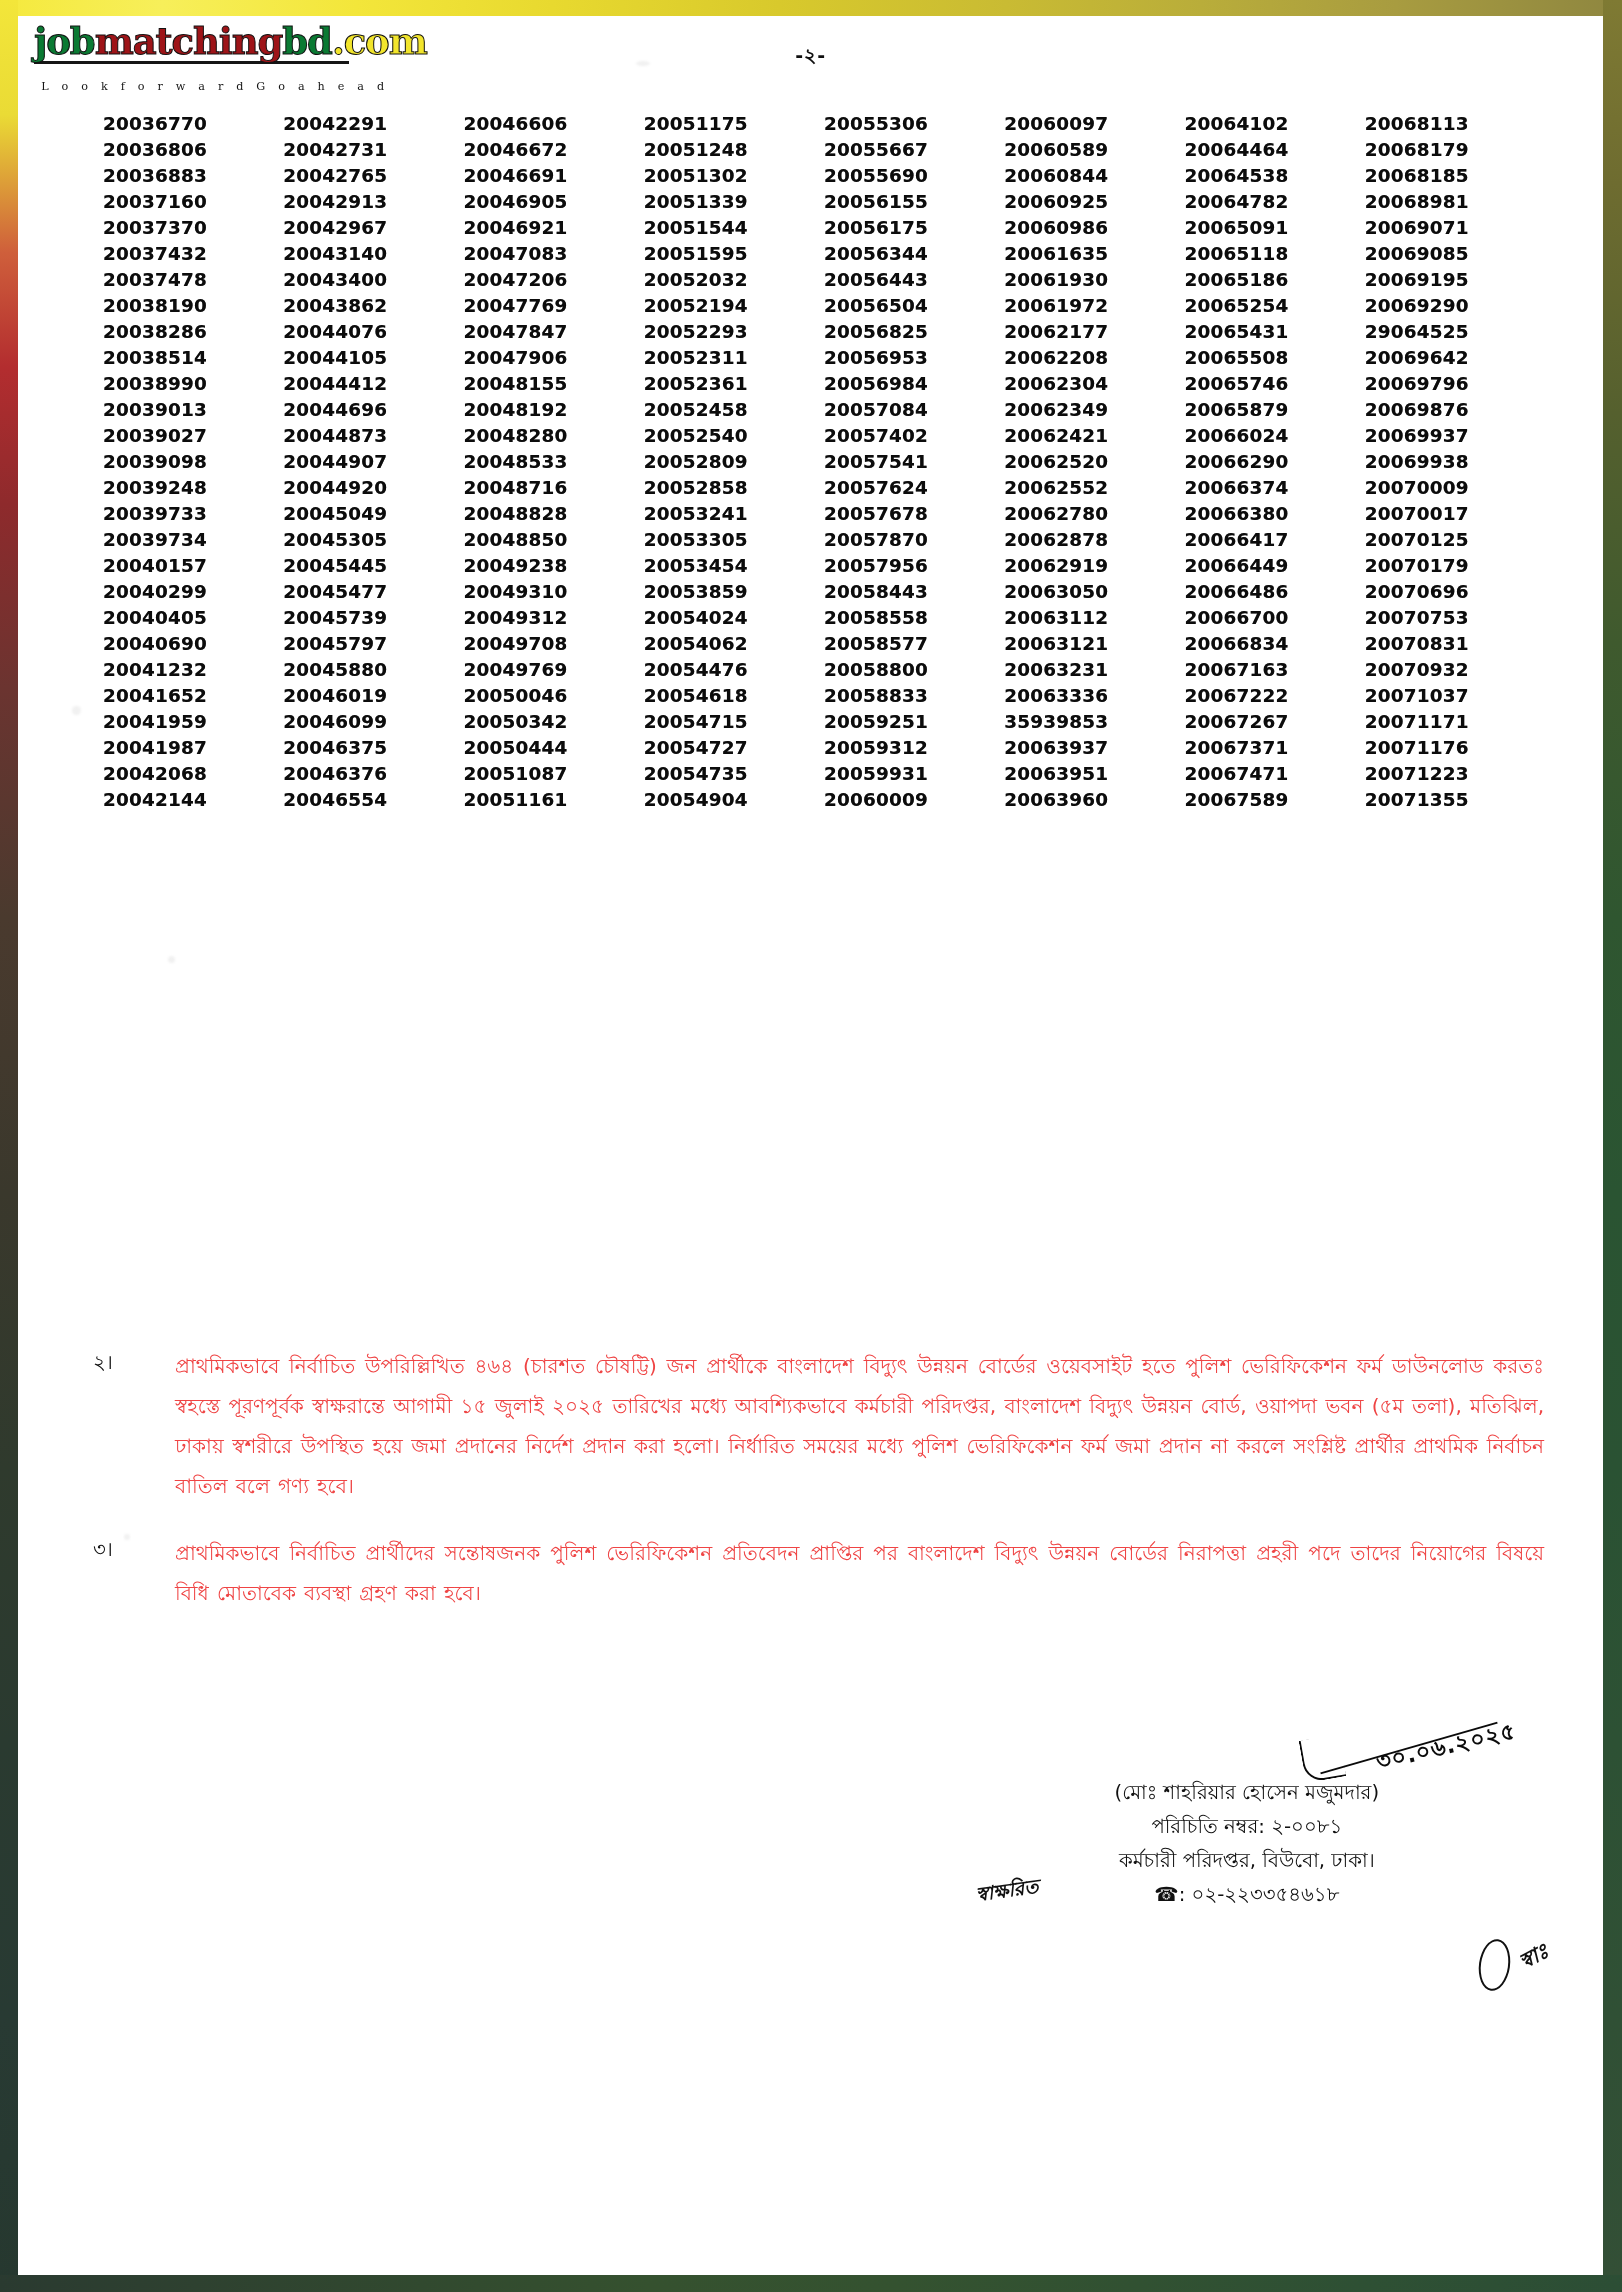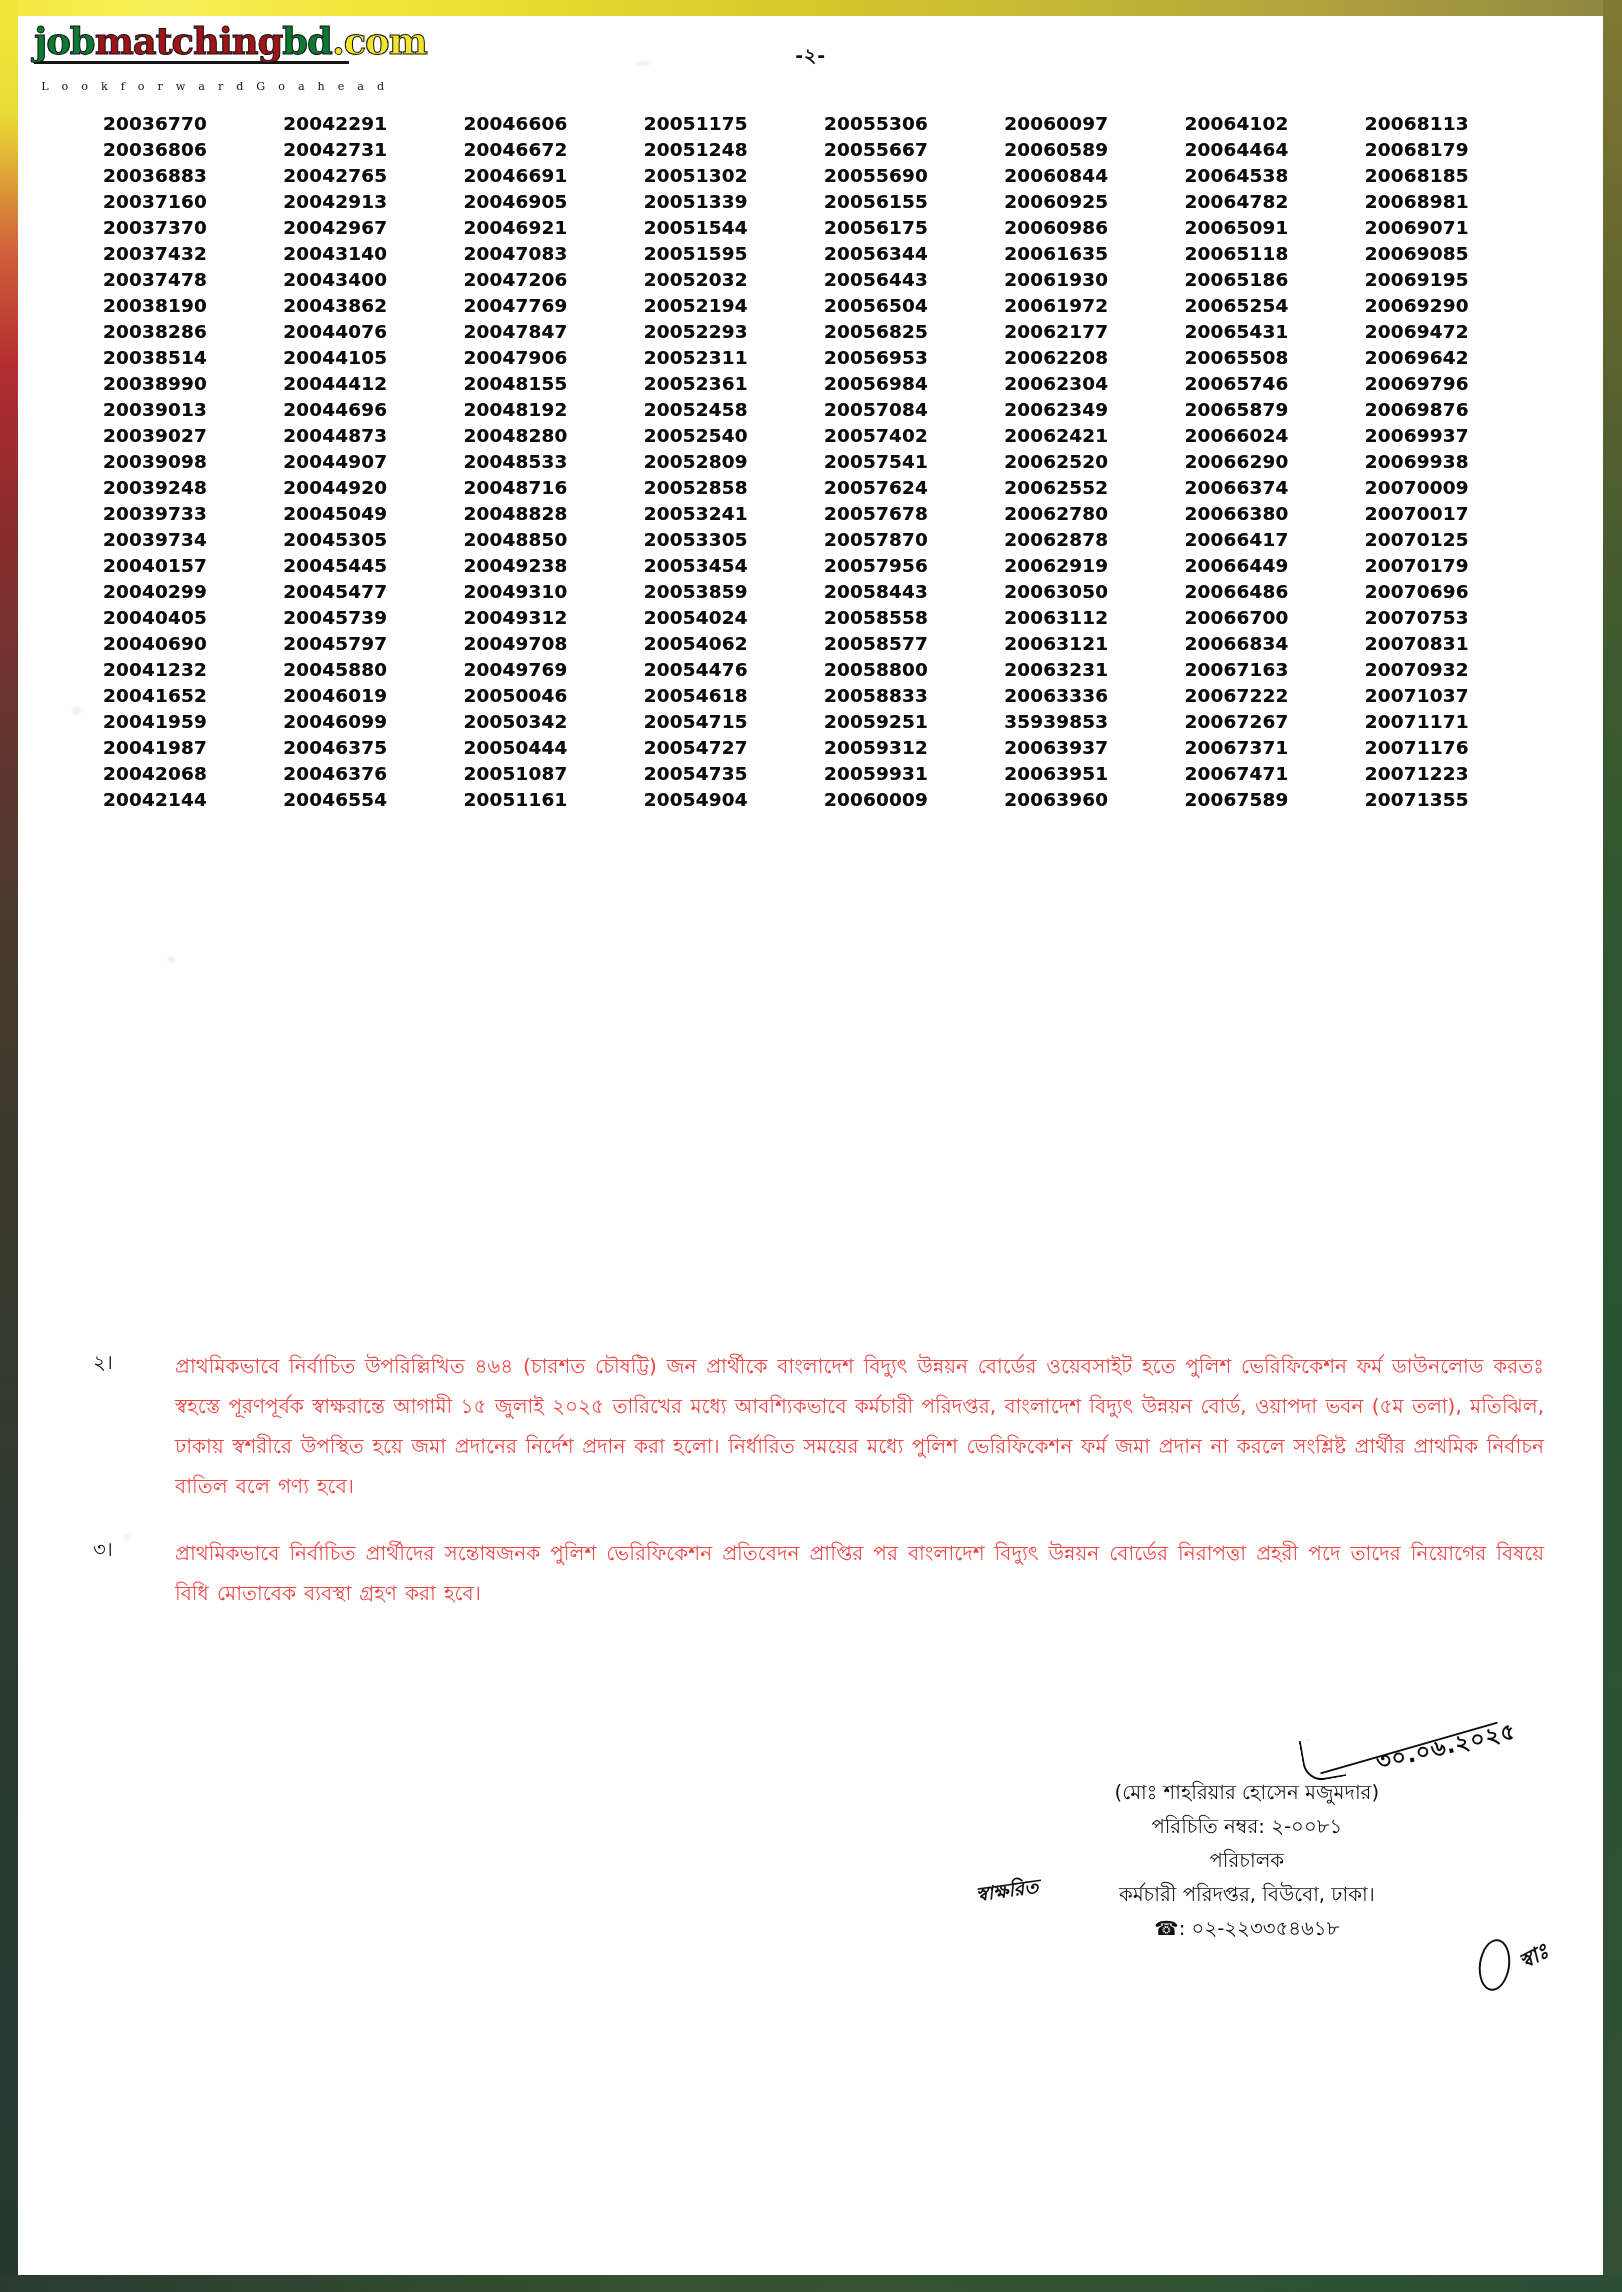--- a/index.html
+++ b/index.html
@@ -336,21 +336,21 @@
       <div class="roll-cell">20061972</div>
       <div class="roll-cell">20065254</div>
       <div class="roll-cell">20069290</div>
       <div class="roll-cell">20038286</div>
       <div class="roll-cell">20044076</div>
       <div class="roll-cell">20047847</div>
       <div class="roll-cell">20052293</div>
       <div class="roll-cell">20056825</div>
       <div class="roll-cell">20062177</div>
       <div class="roll-cell">20065431</div>
-      <div class="roll-cell">20069472</div>
+      <div class="roll-cell">29064525</div>
       <div class="roll-cell">20038514</div>
       <div class="roll-cell">20044105</div>
       <div class="roll-cell">20047906</div>
       <div class="roll-cell">20052311</div>
       <div class="roll-cell">20056953</div>
       <div class="roll-cell">20062208</div>
       <div class="roll-cell">20065508</div>
       <div class="roll-cell">20069642</div>
       <div class="roll-cell">20038990</div>
       <div class="roll-cell">20044412</div>
@@ -504,19 +504,18 @@
   <div id="signature-block">
     <div id="sig-hook"></div>
     <div id="sig-strike"></div>
     <div id="sig-date">৩০.০৬.২০২৫</div>
     <div id="sig-initial-left">স্বাক্ষরিত</div>
     <div id="sig-loop"></div>
     <div id="sig-initial-right">স্বাঃ</div>
 
     <div class="sig-line">(মোঃ শাহরিয়ার হোসেন মজুমদার)</div>
     <div class="sig-line">পরিচিতি নম্বর: ২-০০৮১</div>
-    <div class="sig-line">পরিচালক</div>
     <div class="sig-line">কর্মচারী পরিদপ্তর, বিউবো, ঢাকা।</div>
     <div class="sig-line">☎: ০২-২২৩৩৫৪৬১৮</div>
   </div>
 
 </div>
 
 
 </body></html>

